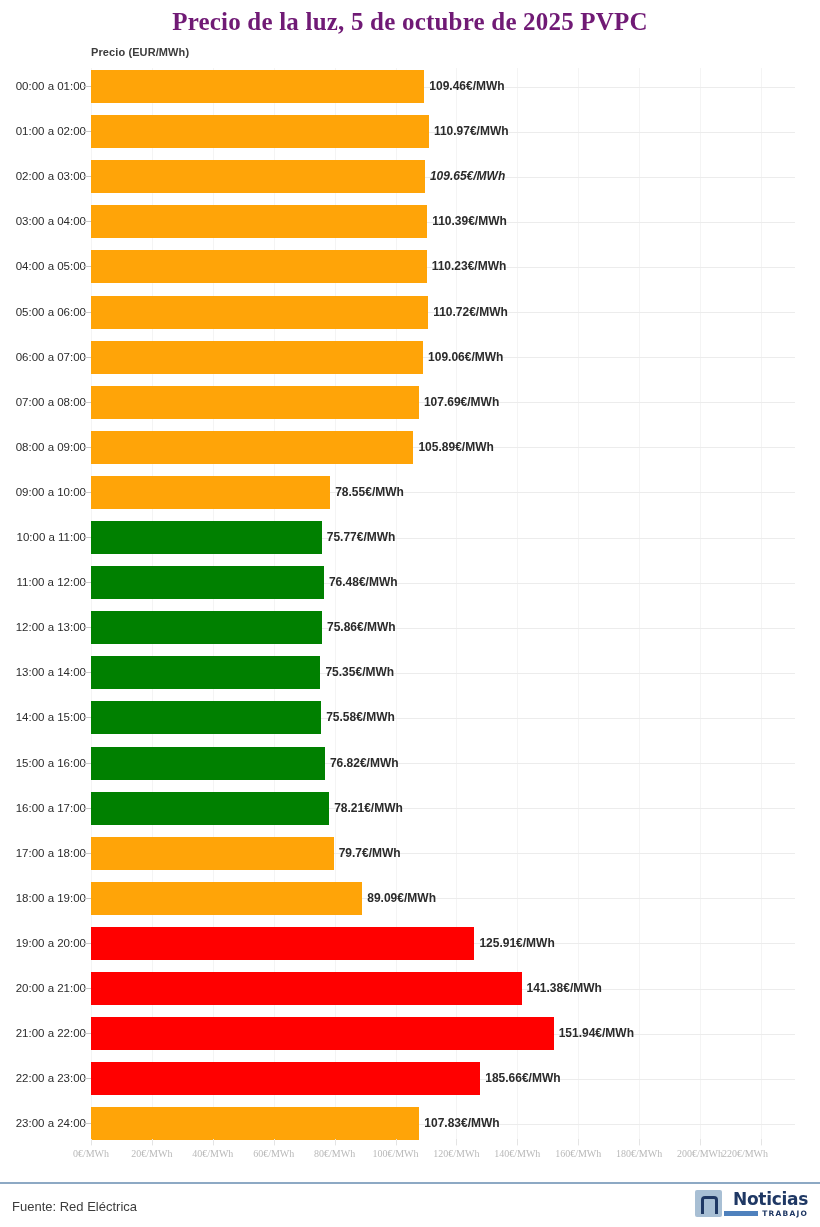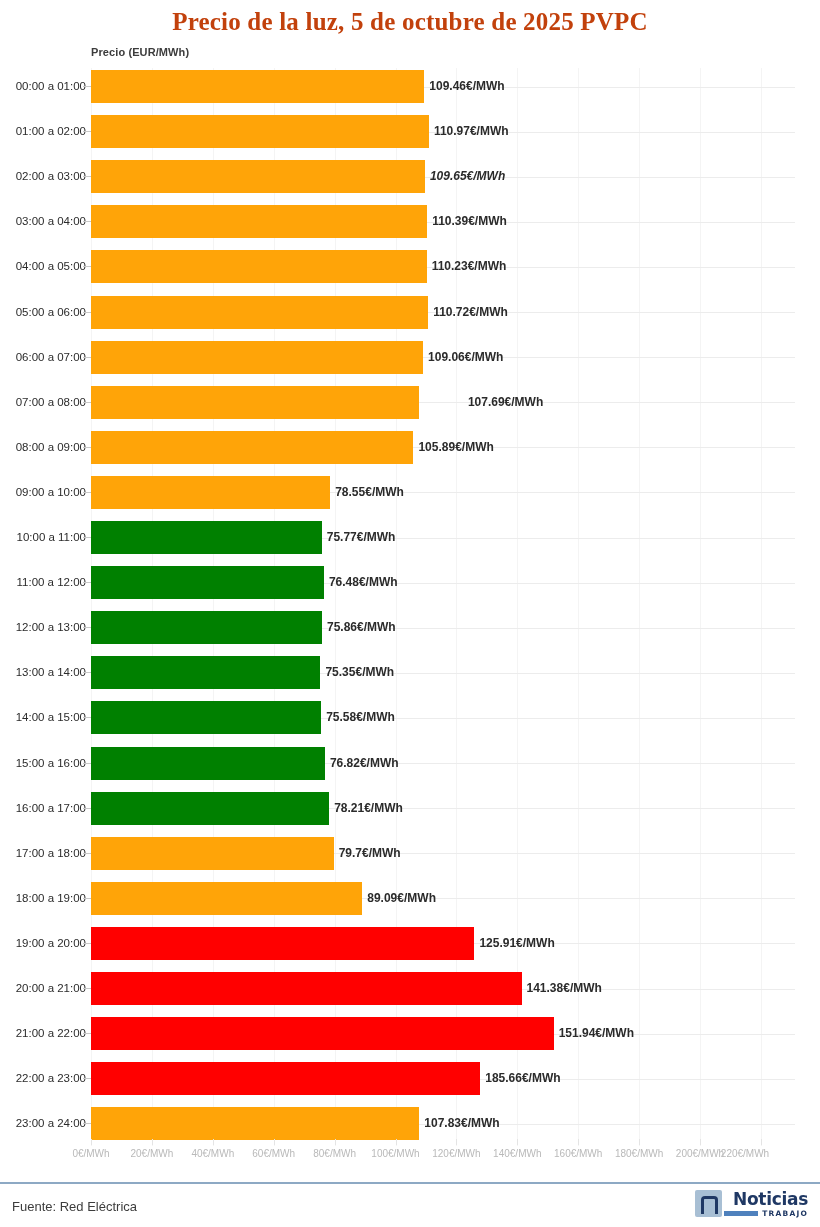--- a/index.html
+++ b/index.html
@@ -15,21 +15,21 @@
     position: relative;
     overflow: hidden;
   }
 
   
   #chart-title {
     font-family: "Liberation Serif", serif;
     font-weight: bold;
     font-size: 25px;
     text-align: center;
-    color: #c2410c;
+    color: #701a75;
     padding-top: 8px;
     letter-spacing: 0.2px;
   }
 
   
   #axis-title {
     position: absolute;
     left: 91px;
     top: 46px;
     font-size: 11px;
@@ -115,20 +115,21 @@
     width: 820px;
     height: 22px;
   }
   .xtick {
     position: absolute;
     top: 0;
     font-size: 10px;
     color: #b9b9b9;
     transform: translateX(-50%);
     white-space: nowrap;
+    font-family: Liberation Serif, serif;
   }
   .xtickmark {
     position: absolute;
     top: -9px;
     width: 1px;
     height: 6px;
     background: #e4e4e4;
   }
 
   
@@ -301,21 +302,21 @@
       <div class="row" style="top: 272.6px; width: 820px;">
         <div class="row-label">06:00 a 07:00</div>
         <div class="tick-stub"></div>
         <div class="bar" style="width: 332.088px; background: rgb(255, 164, 8);"></div>
         <div class="bar-value" style="left: 423.088px;">109.06€/MWh</div>
       </div>
       <div class="row" style="top: 317.7px; width: 820px;">
         <div class="row-label">07:00 a 08:00</div>
         <div class="tick-stub"></div>
         <div class="bar" style="width: 327.916px; background: rgb(255, 164, 8);"></div>
-        <div class="bar-value" style="left: 418.916px; margin-left: 44px;">107.69€/MWh</div>
+        <div class="bar-value" style="left: 418.916px;">107.69€/MWh</div>
       </div>
       <div class="row" style="top: 362.8px; width: 820px;">
         <div class="row-label">08:00 a 09:00</div>
         <div class="tick-stub"></div>
         <div class="bar" style="width: 322.435px; background: rgb(255, 164, 8);"></div>
         <div class="bar-value" style="left: 413.435px;">105.89€/MWh</div>
       </div>
       <div class="row" style="top: 407.9px; width: 820px;">
         <div class="row-label">09:00 a 10:00</div>
         <div class="tick-stub"></div>

